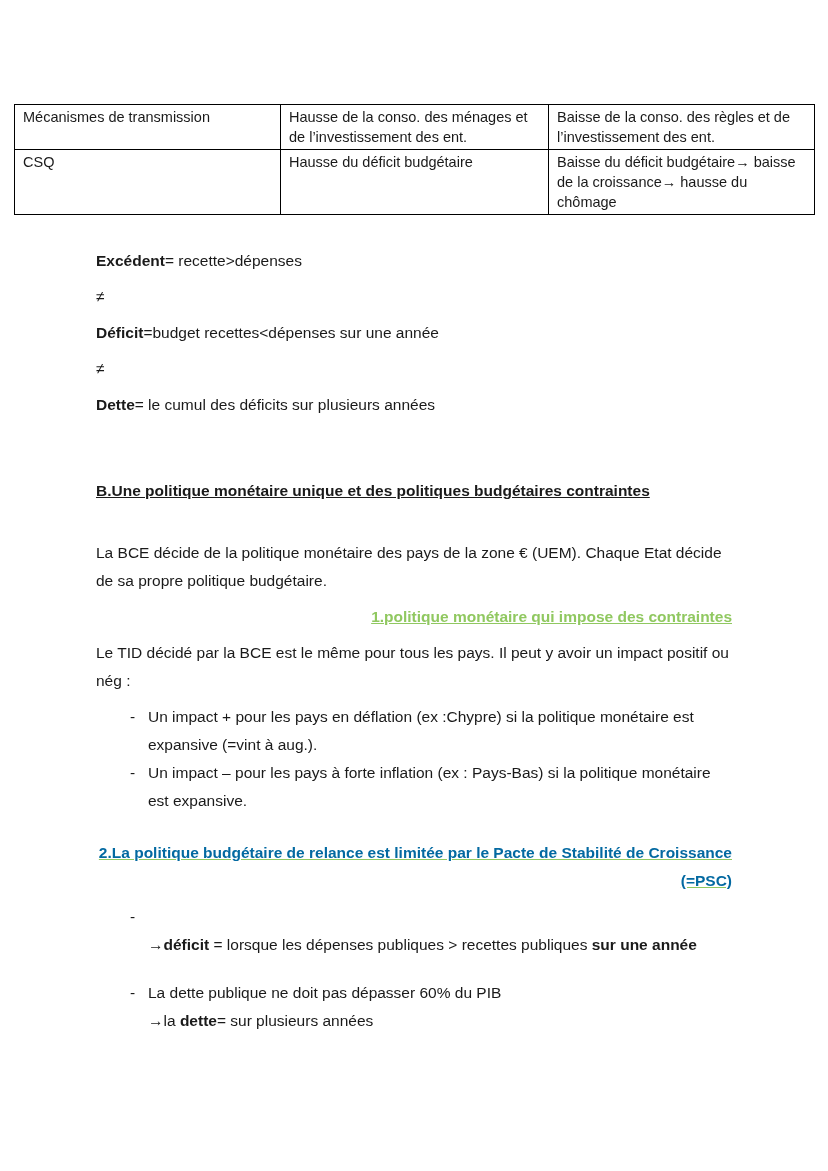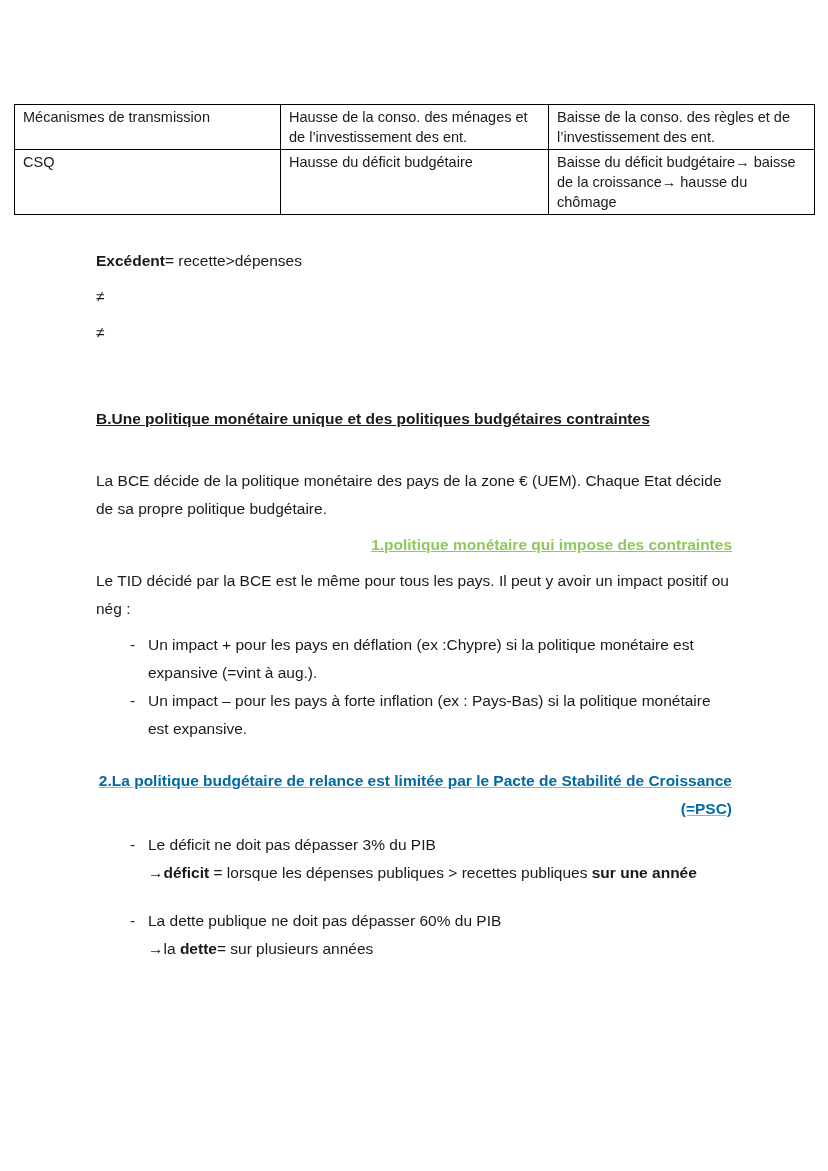--- a/index.html
+++ b/index.html
@@ -95,21 +95,23 @@
           <td>CSQ</td>
           <td>Hausse du déficit budgétaire</td>
           <td>Baisse du déficit budgétaire→ baisse de la croissance→ hausse du chômage</td>
         </tr>
       </tbody>
     </table>
 
     <div class="defs">
       <p class="line"><span class="bold">Excédent</span><span>= recette&gt;dépenses</span></p>
       <p class="line">≠</p>
+      <p class="line"><span class="bold">Déficit</span><span>=budget recettes&lt;dépenses sur une année</span></p>
       <p class="line">≠</p>
+      <p class="line"><span class="bold">Dette</span><span>= le cumul des déficits sur plusieurs années</span></p>
     </div>
 
     <p class="heading-b">B.Une politique monétaire unique et des politiques budgétaires contraintes</p>
     <p class="line para-bce">La BCE décide de la politique monétaire des pays de la zone € (UEM). Chaque Etat décide de sa propre politique budgétaire.</p>
 
     <p class="green-heading" style="color: rgb(144, 200, 96); text-decoration-color: rgb(144, 200, 96);">1.politique monétaire qui impose des contraintes</p>
     <p class="line">Le TID décidé par la BCE est le même pour tous les pays. Il peut y avoir un impact positif ou nég :</p>
 
     <div class="bullet-list">
       <div class="bullet-item">
@@ -121,21 +123,21 @@
         <span class="bullet-text">Un impact – pour les pays à forte inflation (ex : Pays-Bas) si la politique monétaire est expansive.</span>
       </div>
     </div>
 
     <p class="green-heading h2" style="color: #0369a1; text-decoration-color: rgb(144, 200, 96);">2.La politique budgétaire de relance est limitée par le Pacte de Stabilité de Croissance (=PSC)</p>
 
     <div class="bullet-list">
       <div class="bullet-item">
         <span class="bullet-dash">-</span>
         <span class="bullet-text">
-          <span>Le déficit ne doit pas dépasser 3% du PIB</span><br>
+          <br>
           <span class="arrow">→</span><span class="bold">déficit</span><span> = lorsque les dépenses publiques &gt; recettes publiques </span><span class="bold">sur une année</span>
         </span>
       </div>
       <div class="bullet-item spaced">
         <span class="bullet-dash">-</span>
         <span class="bullet-text">
           <span>La dette publique ne doit pas dépasser 60% du PIB</span><br>
           <span class="arrow">→</span><span>la </span><span class="bold">dette</span><span>= sur plusieurs années</span>
         </span>
       </div>

